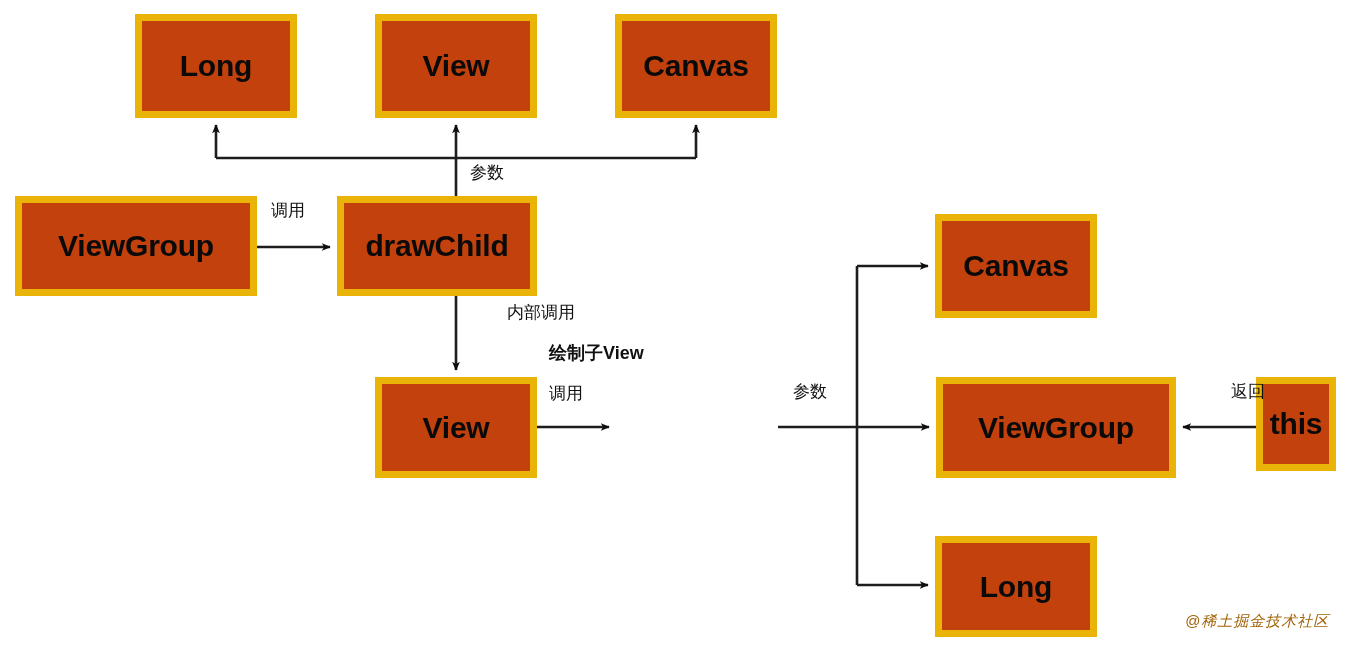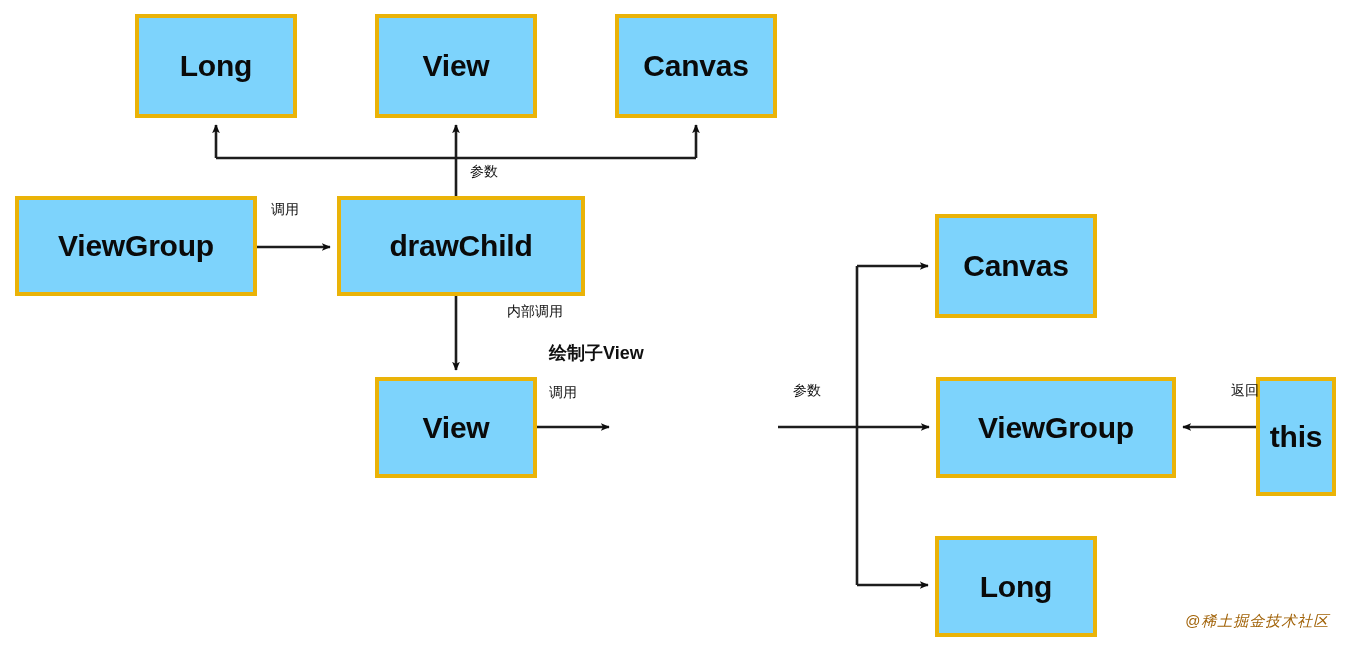--- a/index.html
+++ b/index.html
@@ -20,38 +20,38 @@
   #edge-layer {
     position: absolute;
     left: 0;
     top: 0;
     width: 1354px;
     height: 654px;
   }
   .node {
     position: absolute;
     box-sizing: border-box;
-    border: 4px solid #eab308;
-    background: #7dd3fc;
+    border: 7px solid #eab308;
+    background: #c2410c;
     display: flex;
     align-items: center;
     justify-content: center;
     z-index: 3;
   }
   .node-label {
     font-weight: bold;
     font-size: 30px;
     color: #0a0a0a;
     letter-spacing: -0.2px;
     line-height: 1;
     white-space: nowrap;
   }
   .edge-label {
     position: absolute;
-    font-size: 14px;
+    font-size: 17px;
     color: #101010;
     line-height: 1.1;
     white-space: nowrap;
     z-index: 4;
     background: transparent;
   }
   .edge-label.bold {
     font-weight: bold;
     font-size: 18px;
   }
@@ -111,38 +111,38 @@
   </div>
 
   <div class="node" style="left:615px; top:14px; width:162px; height:104px;">
     <span class="node-label">Canvas</span>
   </div>
 
   <div class="node" style="left:15px; top:196px; width:242px; height:100px;">
     <span class="node-label">ViewGroup</span>
   </div>
 
-  <div class="node" style="left:337px; top:196px; width:248px; height:100px;">
+  <div class="node" style="left:337px; top:196px; width:200px; height:100px;">
     <span class="node-label">drawChild</span>
   </div>
 
   <div class="node" style="left:375px; top:377px; width:162px; height:101px;">
     <span class="node-label">View</span>
   </div>
 
 
   <div class="node" style="left:935px; top:214px; width:162px; height:104px;">
     <span class="node-label">Canvas</span>
   </div>
 
   <div class="node" style="left:936px; top:377px; width:240px; height:101px;">
     <span class="node-label">ViewGroup</span>
   </div>
 
-  <div class="node" style="left:1256px; top:377px; width:80px; height:119px;">
+  <div class="node" style="left:1256px; top:377px; width:80px; height:94px;">
     <span class="node-label">this</span>
   </div>
 
   <div class="node" style="left:935px; top:536px; width:162px; height:101px;">
     <span class="node-label">Long</span>
   </div>
 
   <div class="edge-label" style="left:470px; top:164px;">参数</div>
 
   <div class="edge-label" style="left:271px; top:202px;">调用</div>

